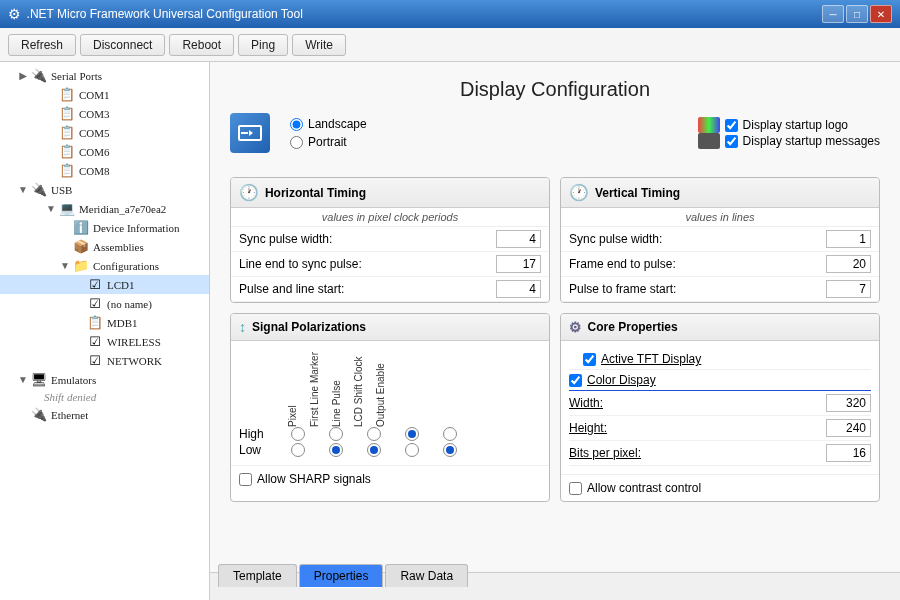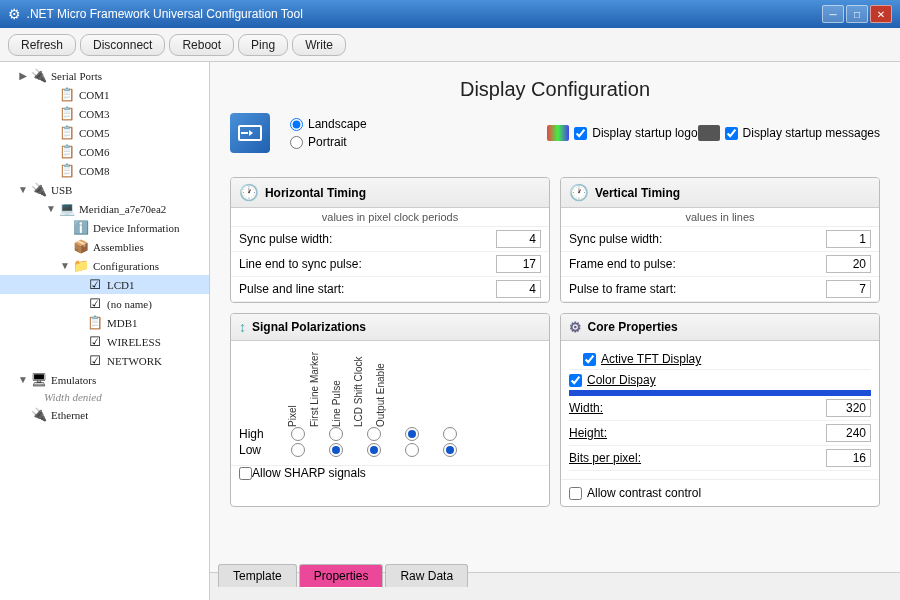--- a/index.html
+++ b/index.html
@@ -31,21 +31,21 @@
       display: flex;
       align-items: center;
       padding: 4px 8px;
       gap: 4px;
       height: 34px;
     }
     .menu-btn {
       padding: 3px 12px;
       border: 1px solid #bbb;
       background: linear-gradient(to bottom, #f9f9f9, #e8e8e8);
-      border-radius: 9px;
+      border-radius: 3px;
       cursor: pointer;
       font-size: 12px;
       color: #222;
     }
 
     
     .main { display: flex; height: calc(600px - 28px - 34px); }
 
     
     .sidebar {
@@ -105,21 +105,21 @@
     }
     .orientation-icon {
       width: 40px; height: 40px;
       background: linear-gradient(135deg, #4a90d9, #2060b0);
       border-radius: 4px;
       display: flex; align-items: center; justify-content: center;
       color: white; font-size: 18px;
     }
     .radio-group { display: flex; flex-direction: column; gap: 4px; }
     .radio-item { display: flex; align-items: center; gap: 5px; font-size: 12px; }
-    .startup-options { margin-left: auto; display: flex; flex-direction: row; }
+    .startup-options { margin-left: auto; display: flex; flex-direction: column; }
     .checkbox-item { display: flex; align-items: center; gap: 5px; font-size: 12px; }
     .startup-icon { width: 22px; height: 16px; background: linear-gradient(to right, #e44, #4e4, #44e); border-radius: 2px; display: inline-block; }
     .startup-icon2 { width: 22px; height: 16px; background: #555; border-radius: 2px; display: inline-block; }
 
     
     .panels-row { display: flex; gap: 10px; margin-bottom: 10px; }
     .panel {
       border: 1px solid #bbb;
       border-radius: 4px;
       background: white;
@@ -132,20 +132,21 @@
       align-items: center;
       gap: 6px;
       padding: 5px 8px;
       background: linear-gradient(to bottom, #f5f5f5, #eaeaea);
       border-bottom: 1px solid #ccc;
       font-size: 12px;
       font-weight: bold;
     }
     .panel-subheader {
       text-align: center;
+      font-style: italic;
       font-size: 11px;
       color: #555;
       padding: 3px 0;
       border-bottom: 1px solid #eee;
     }
     .panel-row {
       display: flex;
       align-items: center;
       justify-content: space-between;
       padding: 3px 8px;
@@ -234,21 +235,21 @@
       padding: 4px 14px;
       border: 1px solid #bbb;
       border-bottom: none;
       background: #e0e0e0;
       border-radius: 3px 3px 0 0;
       font-size: 12px;
       cursor: pointer;
       margin-right: 2px;
     }
     .tab.active {
-      background: #ec4899;
+      background: #3b82f6;
       border-bottom: 1px solid white;
       margin-bottom: -1px;
     }
 
     .arrow-icon { color: #4aa; font-size: 14px; }
     .gear-icon { color: #668; font-size: 14px; }
   </style>
 </head>
 <body>
 
@@ -357,21 +358,21 @@
       <span class="tree-icon">☑</span>
       <span class="tree-label">NETWORK</span>
     </div>
 
     <div class="tree-item indent1">
       <span class="tree-expand">▼</span>
       <span class="tree-icon">🖥</span>
       <span class="tree-label">Emulators</span>
     </div>
     <div class="tree-item indent3">
-      <span class="tree-label" style="color:#888; font-style:italic;">Width denied</span>
+      <span class="tree-label" style="color:#888; font-style:italic;">Shift denied</span>
     </div>
 
     <div class="tree-item indent1">
       <span class="tree-expand"></span>
       <span class="tree-icon">🔌</span>
       <span class="tree-label">Ethernet</span>
     </div>
   </div>
 
   <div class="content-area">
@@ -483,37 +484,37 @@
             <div class="signal-row">
               <span class="signal-label">Low</span>
               <div class="radio-circle"></div>
               <div class="radio-circle filled" style="margin-left:4px;"></div>
               <div class="radio-circle filled" style="margin-left:4px;"></div>
               <div class="radio-circle" style="margin-left:4px;"></div>
               <div class="radio-circle filled" style="margin-left:4px;"></div>
             </div>
           </div>
 
-          <div style="padding: 0 8px; border-top: 1px solid #eee; display:flex; align-items:center; ">
+          <div style="padding: 6px 8px; border-top: 1px solid #eee; display:flex; align-items:center; gap:5px;">
             <input type="checkbox" style="">
             <span>Allow SHARP signals</span>
           </div>
         </div>
 
         <div class="core-panel">
           <div class="panel-header">
             <span class="gear-icon">⚙</span>
             <span>Core Properties</span>
           </div>
           <div class="core-content">
             <div style="display:flex; align-items:center; gap:5px; padding:3px 14px; border-bottom:1px solid #f0f0f0;">
               <input type="checkbox" checked="" style="">
               <span class="core-label">Active TFT Display</span>
             </div>
-            <div style="display:flex; align-items:center; gap:5px; padding:3px 0; border-bottom:6px solid #1d4ed8;">
+            <div style="display:flex; align-items:center; gap:5px; padding:3px 0; border-bottom:1px solid #1d4ed8;">
               <input type="checkbox" checked="" style="">
               <span class="core-label">Color Dispay</span>
             </div>
             <div class="core-row">
               <span class="core-label">Width:</span>
               <input class="panel-input" type="text" value="320" style="">
             </div>
             <div class="core-row">
               <span class="core-label">Height:</span>
               <input class="panel-input" type="text" value="240" style="">

